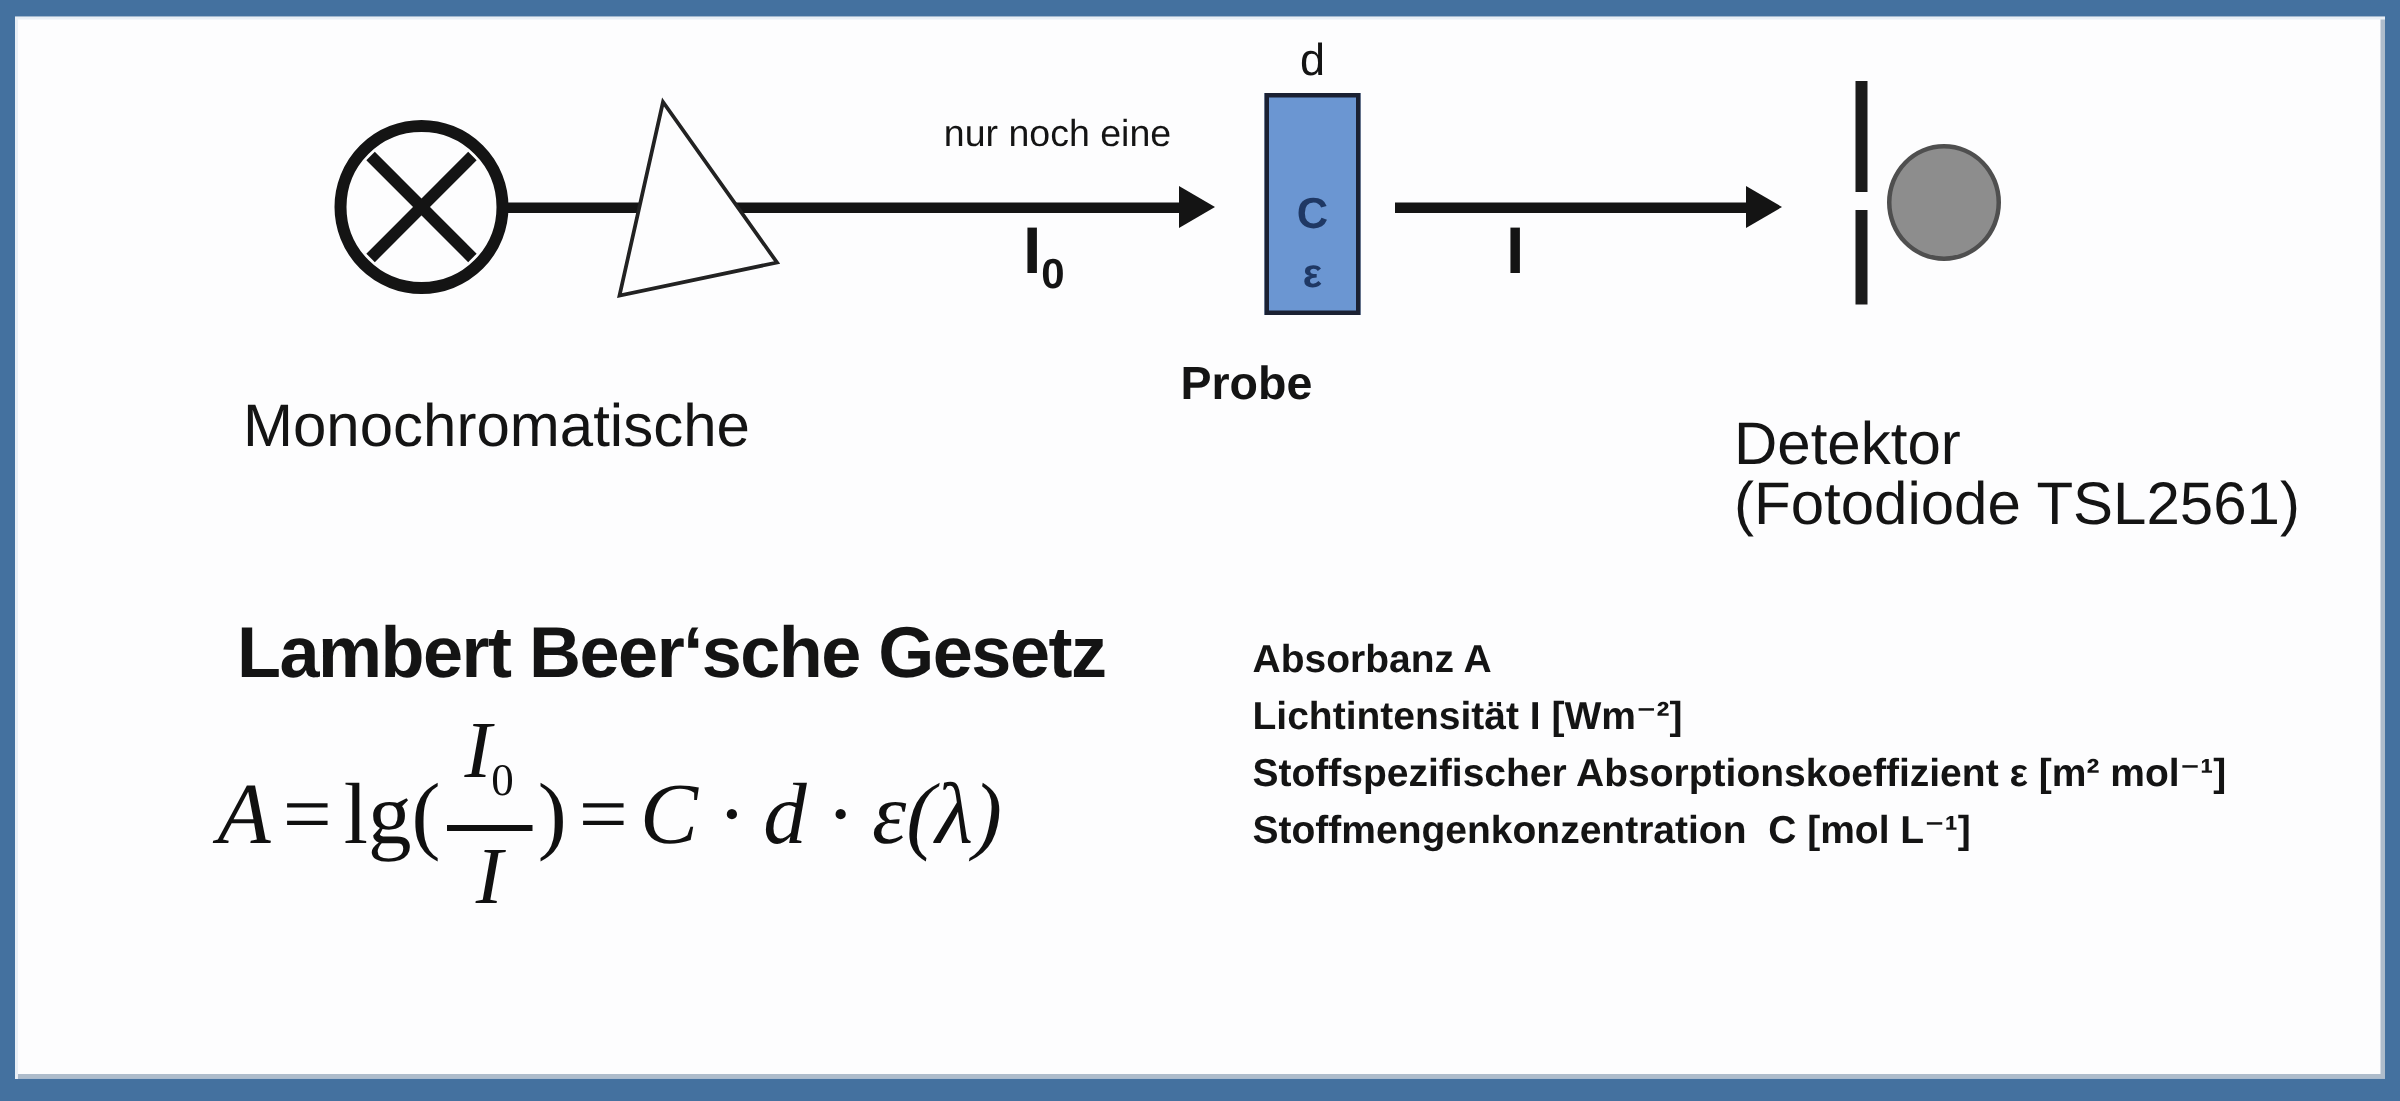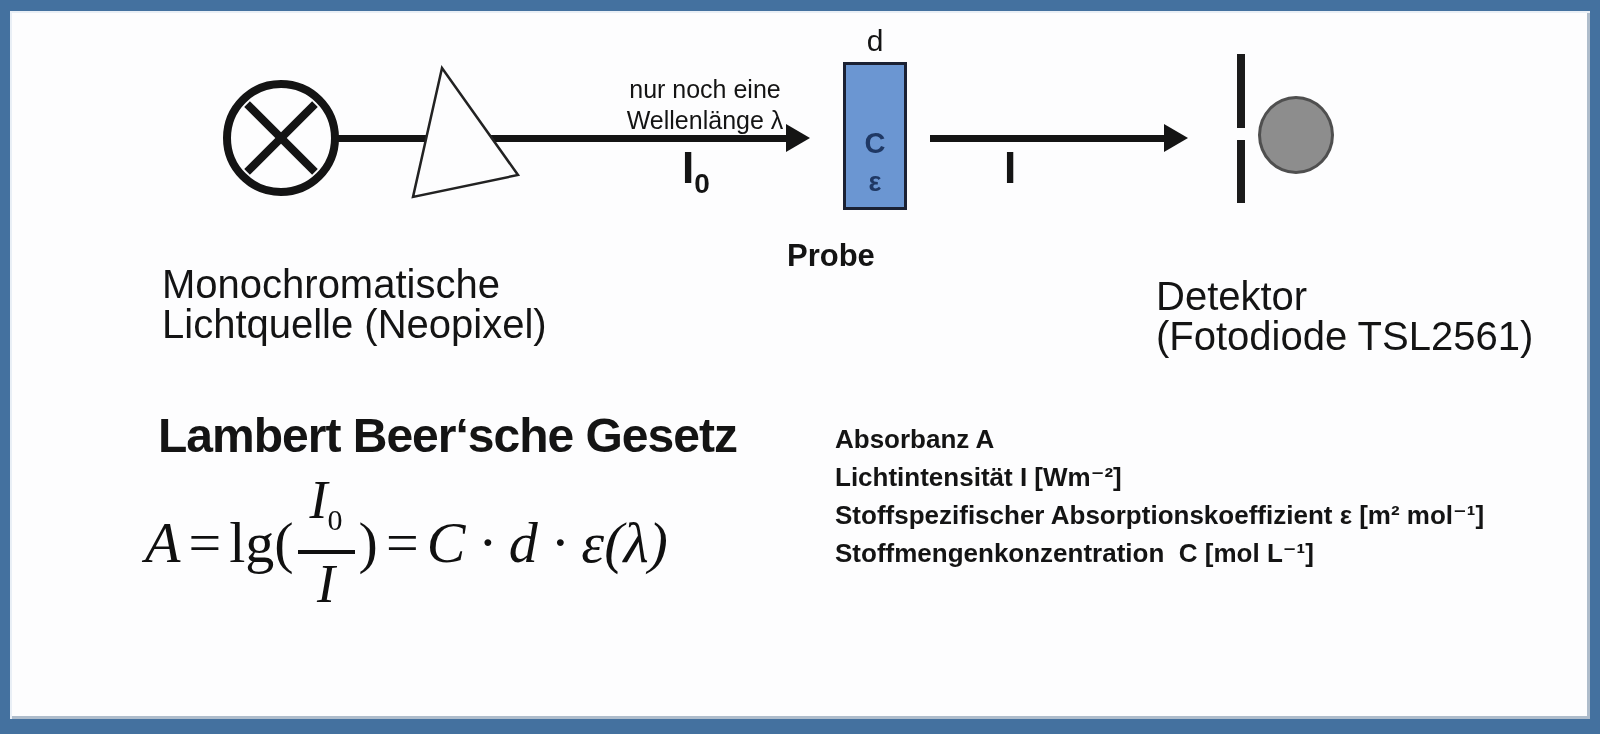--- a/index.html
+++ b/index.html
@@ -107,33 +107,31 @@
 <div class="frame">
   <div class="content"></div>
   <div class="layer">
 
     <div class="abs lamp">
       <div class="xbar a"></div>
       <div class="xbar b"></div>
     </div>
     <div class="abs caption source-caption">
       <div>Monochromatische</div>
-      <div>Lichtquelle (Neopixel)</div>
     </div>
 
     <div class="abs beam beam1"></div>
     <div class="abs ahead ahead1"></div>
 
     <svg class="abs prism" width="120" height="142" viewBox="0 0 120 142">
       <polygon points="37,8 8,137 113,115" fill="#fdfdfe" stroke="#222222" stroke-width="2.5"></polygon>
     </svg>
 
     <div class="abs beam-caption">
       <div>nur noch eine</div>
-      <div>Wellenlänge λ</div>
     </div>
     <div class="abs intensity i0">
       <span>I</span><sub>0</sub>
     </div>
 
     <div class="abs d-label">d</div>
     <div class="abs probe">
       <span class="pc">C</span>
       <span class="pe">ε</span>
     </div>

